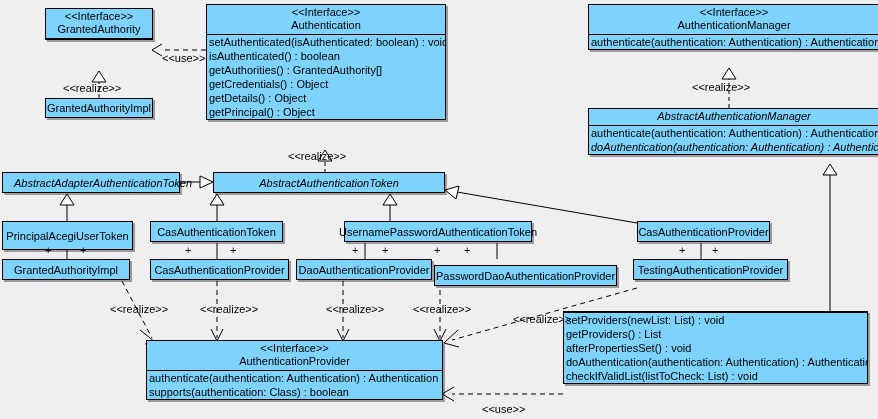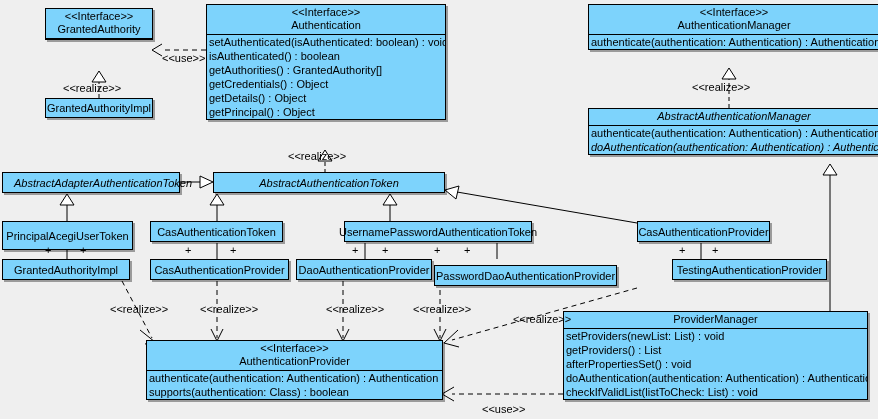--- a/index.html
+++ b/index.html
@@ -255,40 +255,37 @@
   </div>
 
   <div class="uml simple" style="left:296px;top:259px;width:136px;height:21px;">
     <div class="cname">DaoAuthenticationProvider</div>
   </div>
 
   <div class="uml simple" style="left:434px;top:265px;width:183px;height:21px;">
     <div class="cname">PasswordDaoAuthenticationProvider</div>
   </div>
 
-  <div class="uml simple" style="left:633px;top:259px;width:155px;height:21px;margin-left:39px;">
+  <div class="uml simple" style="left:633px;top:259px;width:155px;height:21px;">
     <div class="cname">TestingAuthenticationProvider</div>
   </div>
 
   <div class="uml" style="left:146px;top:340px;width:297px;">
     <div class="hdr">
       <div class="stereo">&lt;&lt;Interface&gt;&gt;</div>
       <div class="cname">AuthenticationProvider</div>
     </div>
     <div class="sep"></div>
     <div class="ops">
       <div class="op">authenticate(authentication: Authentication) : Authentication</div>
       <div class="op">supports(authentication: Class) : boolean</div>
     </div>
   </div>
 
   <div class="uml" style="left:563px;top:311px;width:305px;">
-    <div class="hdr">
-      <div class="cname">ProviderManager</div>
-    </div>
     <div class="sep"></div>
     <div class="ops">
       <div class="op">setProviders(newList: List) : void</div>
       <div class="op">getProviders() : List</div>
       <div class="op">afterPropertiesSet() : void</div>
       <div class="op">doAuthentication(authentication: Authentication) : Authentication</div>
       <div class="op">checkIfValidList(listToCheck: List) : void</div>
     </div>
   </div>
 

